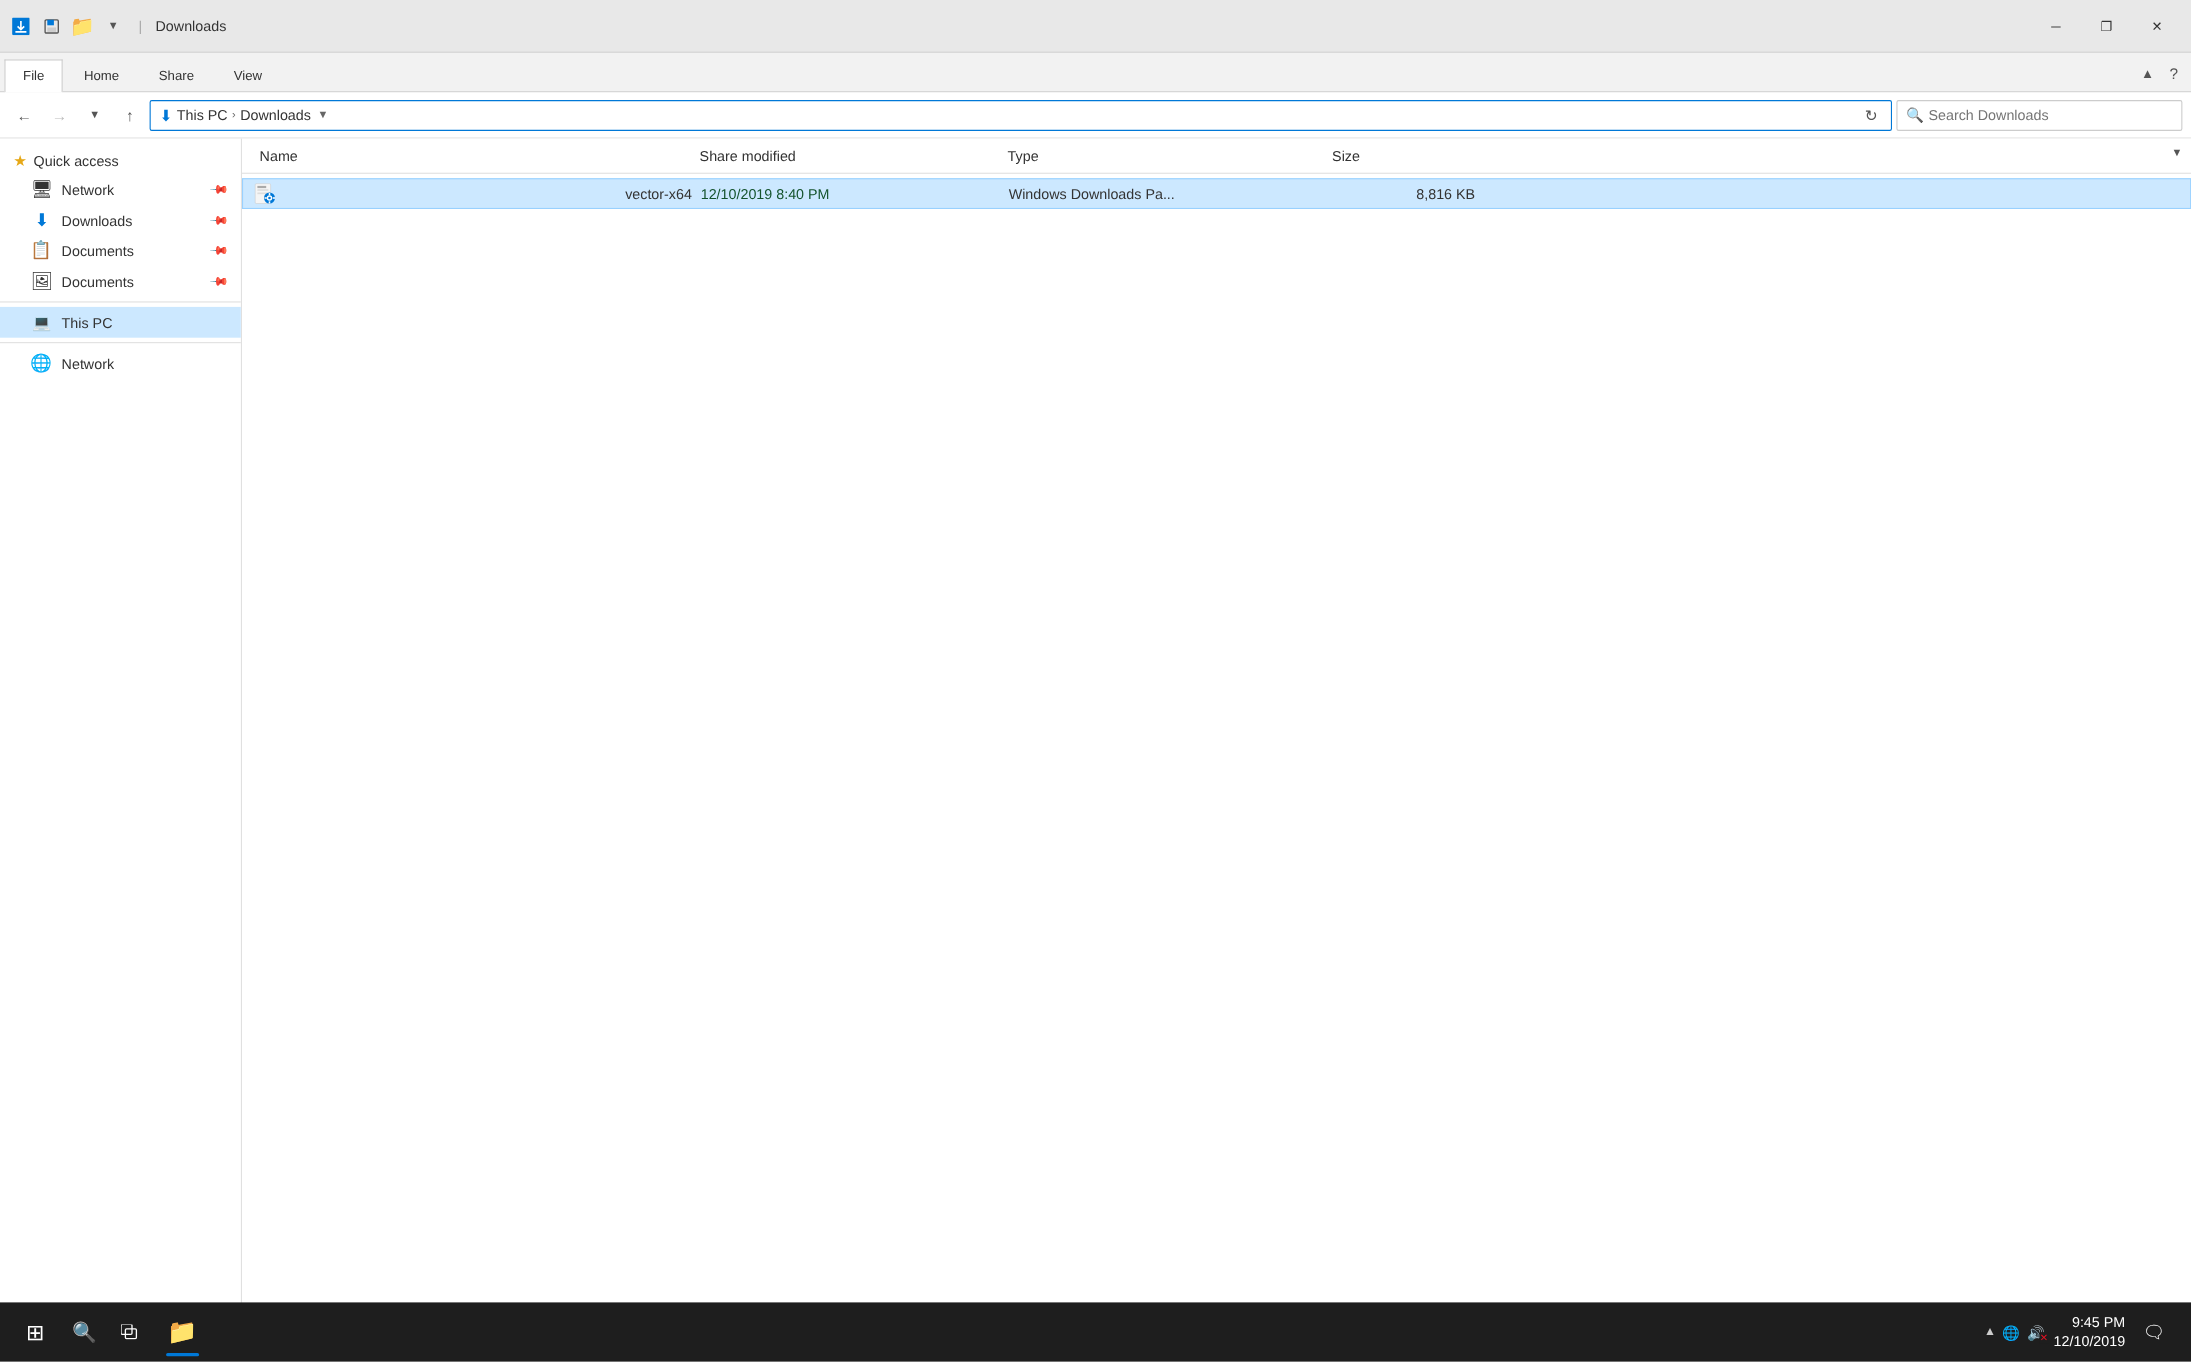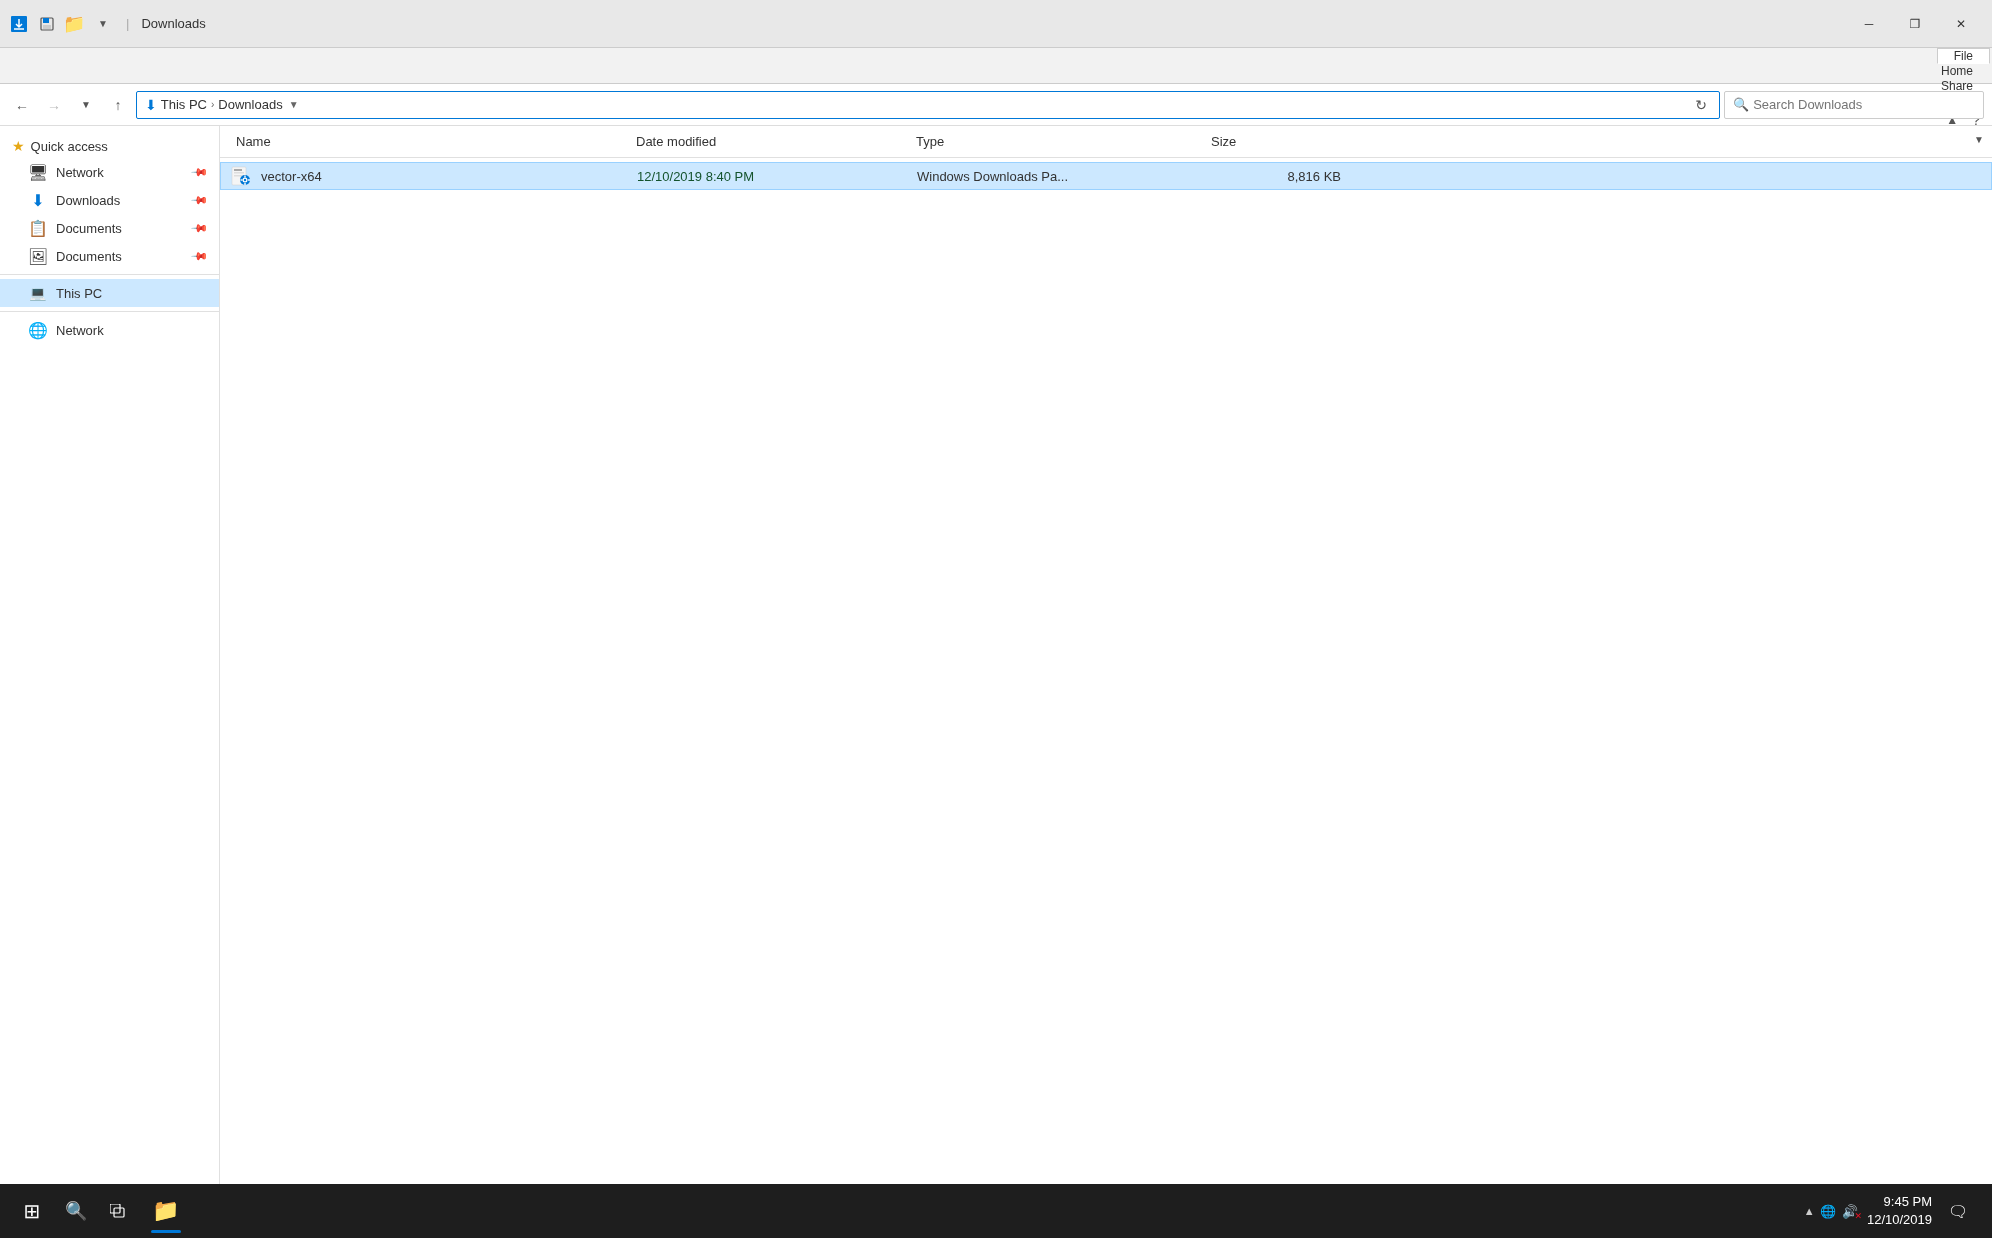--- a/index.html
+++ b/index.html
@@ -64,21 +64,20 @@
     }
 
     
     .ribbon-tabs {
       background: #f2f2f2;
       height: 36px;
       display: flex;
       align-items: flex-end;
       padding-left: 4px;
       border-bottom: 1px solid #ccc;
-      flex-direction: column;
     }
     .ribbon-tab {
       height: 30px;
       padding: 0 16px;
       display: flex;
       align-items: center;
       font-size: 12px;
       color: #333;
       cursor: pointer;
       border: 1px solid transparent;
@@ -302,20 +301,21 @@
       height: 28px;
       padding: 0 8px;
       cursor: pointer;
     }
     .file-row.selected { background: #cce8ff; border: 1px solid #99d1ff; }
     .file-name-cell {
       width: 400px;
       display: flex;
       align-items: center;
       gap: 8px;
+      justify-content: space-between;
     }
     .file-icon {
       width: 24px;
       height: 24px;
       display: flex;
       align-items: center;
       justify-content: center;
       flex-shrink: 0;
     }
     .file-icon svg { width: 20px; height: 20px; }
@@ -580,21 +580,21 @@
       <span>Network</span>
     </div>
 
   </div>
 
   <div class="content-area">
 
     <div class="column-headers">
       <span class="col-sort-arrow">▼</span>
       <span class="col-header name">Name</span>
-      <span class="col-header date">Date modified</span>
+      <span class="col-header date">Share modified</span>
       <span class="col-header type">Type</span>
       <span class="col-header size">Size</span>
     </div>
 
     <div class="file-list">
       <div class="file-row selected">
         <div class="file-name-cell">
           <div class="file-icon">
 
             <svg width="20" height="20" viewBox="0 0 20 20">

